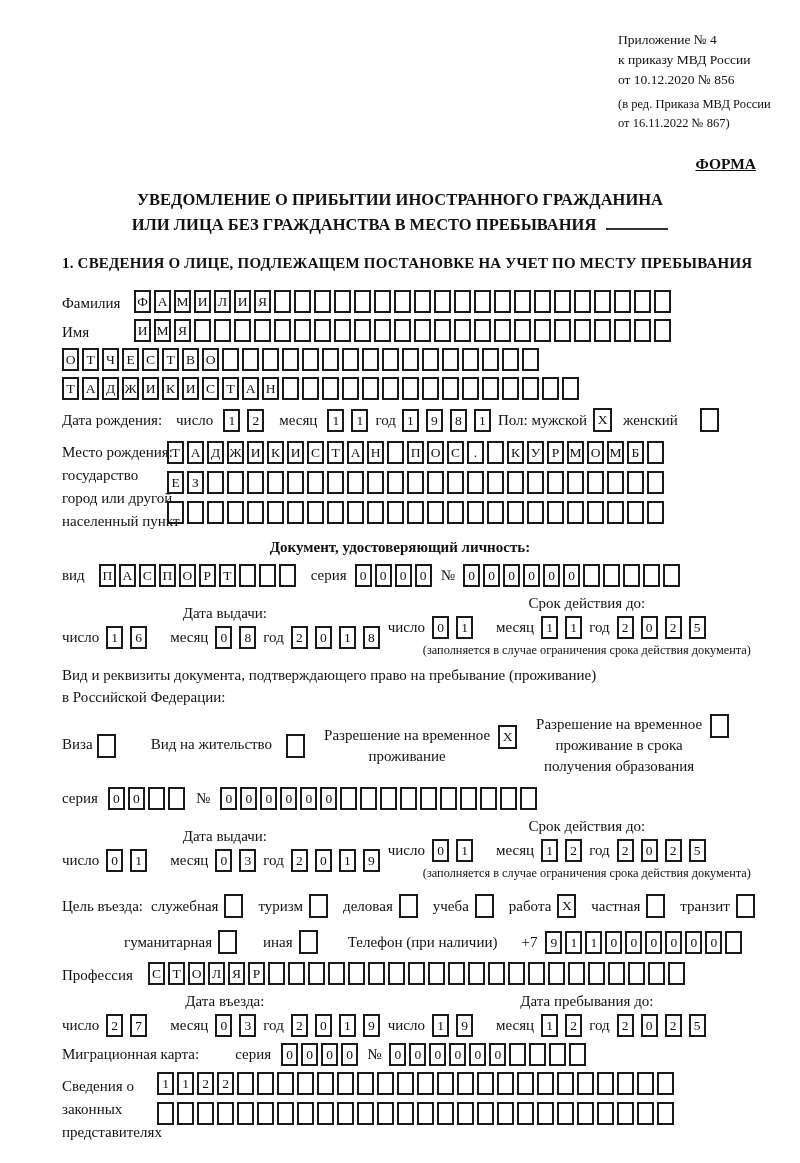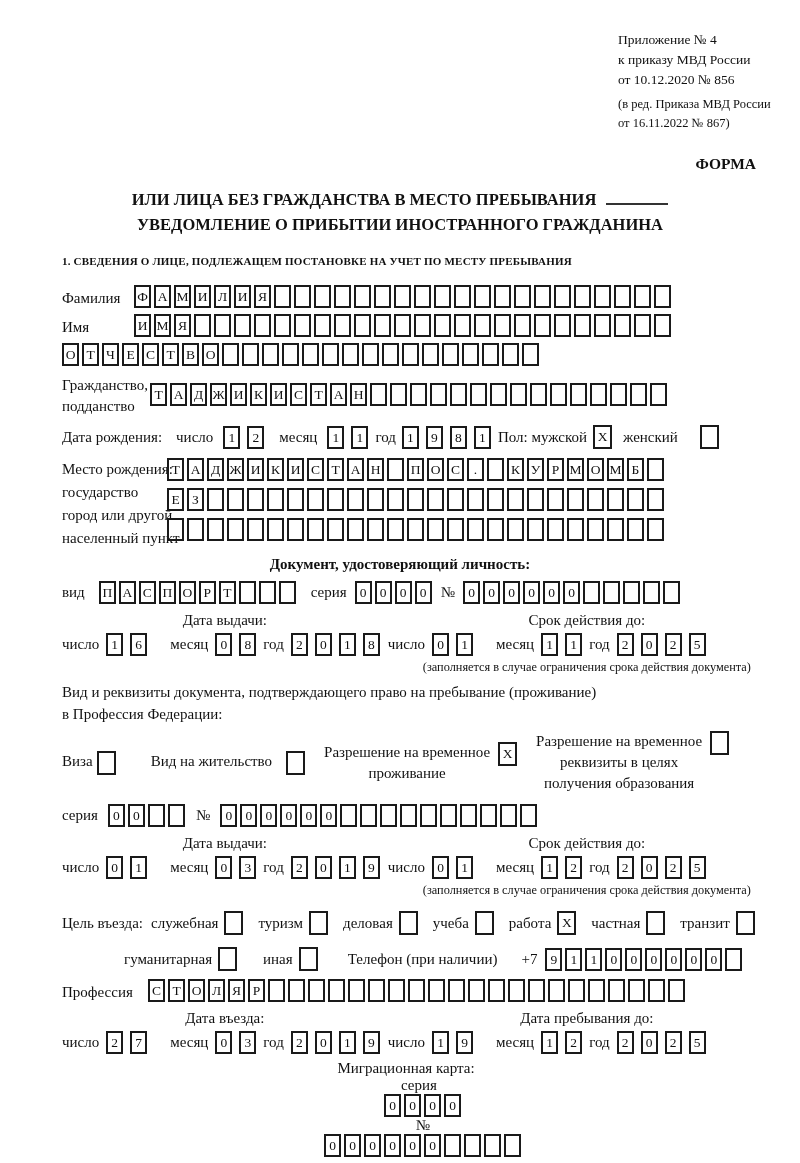--- a/index.html
+++ b/index.html
@@ -27,39 +27,39 @@
   .boxes.wide .cell { margin-right: 7px; }
   .cb { width: 19px; height: 24px; }
 
   .row { display: flex; align-items: center; margin-bottom: 6px; }
   .lbl { flex: none; padding-top: 3px; }
   .lbl-multi { flex: none; line-height: 21px; padding-top: 3px; }
 
   
   .hdr { margin-left: 556px; width: 200px; font-size: 13.5px; line-height: 20px; }
   .hdr .sub { font-size: 12.5px; margin-top: 5px; line-height: 19px; }
-  .forma { font-weight: bold; font-size: 15.5px; text-align: right; margin: 22px 30px 14px 0; }
+  .forma { font-weight: bold; font-size: 15.5px; text-align: right; margin: 22px 30px 14px 0; text-decoration: underline; }
 
   .pagecenter { position: relative; left: -24px; text-align: center; }
   .title { font-weight: bold; font-size: 16.5px; line-height: 25px; margin-bottom: 18px; }
   .blank-line { display: inline-block; width: 62px; border-bottom: 2px solid #333; height: 14px; margin-left: 10px; }
-  .sect-head { font-weight: bold; font-size: 11px; margin: 6px 0 18px 0; letter-spacing: 0.2px; }
+  .sect-head { font-weight: bold; font-size: 15px; margin: 6px 0 18px 0; letter-spacing: 0.2px; }
 
   .w72 { width: 72px; }
   .w88 { width: 88px; }
   .w105 { width: 105px; }
   .w140 { width: 140px; }
   .w95 { width: 95px; }
 
   .stack .boxes { display: flex; margin-bottom: 7px; }
 
   .doc-head { font-weight: bold; font-size: 15px; margin: 6px 0 8px 0; }
 
   
-  .dategroup { display: flex; margin-bottom: 6px; }
+  .dategroup { display: flex; margin-bottom: 6px; align-items: center; }
   .dg-left { width: 45%; }
   .dg-right { width: 55%; }
   .dg-head { text-align: center; margin-bottom: 4px; }
   .dg-fields { display: flex; align-items: center; }
   .dg-fields .t { margin-right: 7px; }
   .dg-fields .gap { width: 16px; }
   .note { font-size: 12.3px; text-align: center; margin-top: 4px; }
 
   .opts { display: flex; align-items: center; margin: 4px 0 10px 0; }
   .opt { display: flex; align-items: flex-start; margin-right: 16px; }
@@ -82,24 +82,24 @@
   <div>к приказу МВД России</div>
   <div>от 10.12.2020 № 856</div>
   <div class="sub">
     <div>(в ред. Приказа МВД России</div>
     <div>от 16.11.2022 № 867)</div>
   </div>
 </div>
 <div class="forma">ФОРМА</div>
 
 <div class="pagecenter title">
+  <div>УВЕДОМЛЕНИЕ О ПРИБЫТИИ ИНОСТРАННОГО ГРАЖДАНИНА</div>
   <div>
     <span>ИЛИ ЛИЦА БЕЗ ГРАЖДАНСТВА В МЕСТО ПРЕБЫВАНИЯ</span><span class="blank-line"></span>
   </div>
-  <div>УВЕДОМЛЕНИЕ О ПРИБЫТИИ ИНОСТРАННОГО ГРАЖДАНИНА</div>
 </div>
 
 <div class="sect-head">1. СВЕДЕНИЯ О ЛИЦЕ, ПОДЛЕЖАЩЕМ ПОСТАНОВКЕ НА УЧЕТ ПО МЕСТУ ПРЕБЫВАНИЯ</div>
 
 <div class="row">
   <span class="lbl w72">Фамилия</span>
   <span class="boxes">
       <span class="cell">Ф</span>
       <span class="cell">А</span>
       <span class="cell">М</span>
@@ -186,24 +186,20 @@
       <span class="cell"></span>
       <span class="cell"></span>
       <span class="cell"></span>
       <span class="cell"></span>
       <span class="cell"></span>
       <span class="cell"></span>
     </span>
 </div>
 
 <div class="row">
-  <span class="lbl-multi w88">
-    <div>Гражданство,</div>
-    <div>подданство</div>
-  </span>
   <span class="boxes">
       <span class="cell">Т</span>
       <span class="cell">А</span>
       <span class="cell">Д</span>
       <span class="cell">Ж</span>
       <span class="cell">И</span>
       <span class="cell">К</span>
       <span class="cell">И</span>
       <span class="cell">С</span>
       <span class="cell">Т</span>
@@ -428,21 +424,21 @@
           <span class="cell">2</span>
           <span class="cell">5</span>
         </span>
     </div>
     <div class="note">(заполняется в случае ограничения срока действия документа)</div>
   </div>
 </div>
 
 <div style="line-height:22px; margin-top:4px;">
   <div>Вид и реквизиты документа, подтверждающего право на пребывание (проживание)</div>
-  <div>в Профессия Федерации:</div>
+  <div>в Российской Федерации:</div>
 </div>
 
 <div class="opts" style="margin-top:6px;">
   <span class="opt">
     <span class="ol" style="margin-right:4px;">Виза</span>
     <span class="cell cb"></span>
   </span>
   <span class="opt">
     <span class="ol" style="margin-right:14px;margin-left:16px;">Вид на жительство</span>
     <span class="cell cb"></span>
@@ -450,21 +446,21 @@
   <span class="opt">
     <span class="ol">
       <div>Разрешение на временное</div>
       <div>проживание</div>
     </span>
     <span class="cell cb">X</span>
   </span>
   <span class="opt" style="margin-right:0;">
     <span class="ol">
       <div>Разрешение на временное</div>
-      <div>реквизиты в целях</div>
+      <div>проживание в срока</div>
       <div>получения образования</div>
     </span>
     <span class="cell cb"></span>
   </span>
 </div>
 
 <div class="row" style="align-items:center; margin-top:4px;">
   <span style="margin-right:10px;">серия</span>
   <span class="boxes">
       <span class="cell">0</span>
@@ -675,21 +671,21 @@
       <span class="boxes wide">
           <span class="cell">2</span>
           <span class="cell">0</span>
           <span class="cell">2</span>
           <span class="cell">5</span>
         </span>
     </div>
   </div>
 </div>
 
-<div class="row" style="margin-top:2px;flex-direction:column;">
+<div class="row" style="margin-top:2px;">
   <span style="margin-right:36px;">Миграционная карта:</span>
   <span style="margin-right:10px;">серия</span>
   <span class="boxes">
       <span class="cell">0</span>
       <span class="cell">0</span>
       <span class="cell">0</span>
       <span class="cell">0</span>
     </span>
   <span style="margin:0 8px 0 6px;">№</span>
   <span class="boxes">

